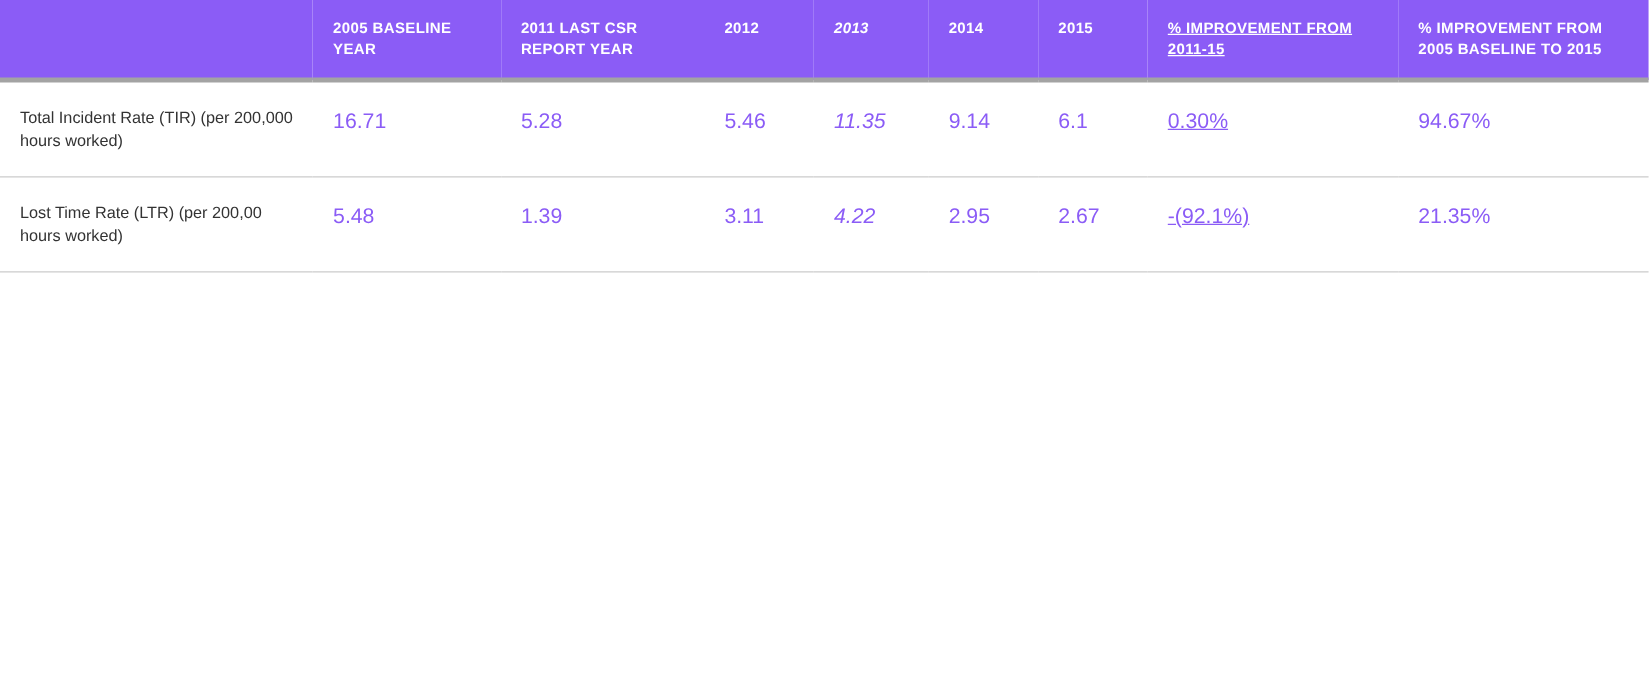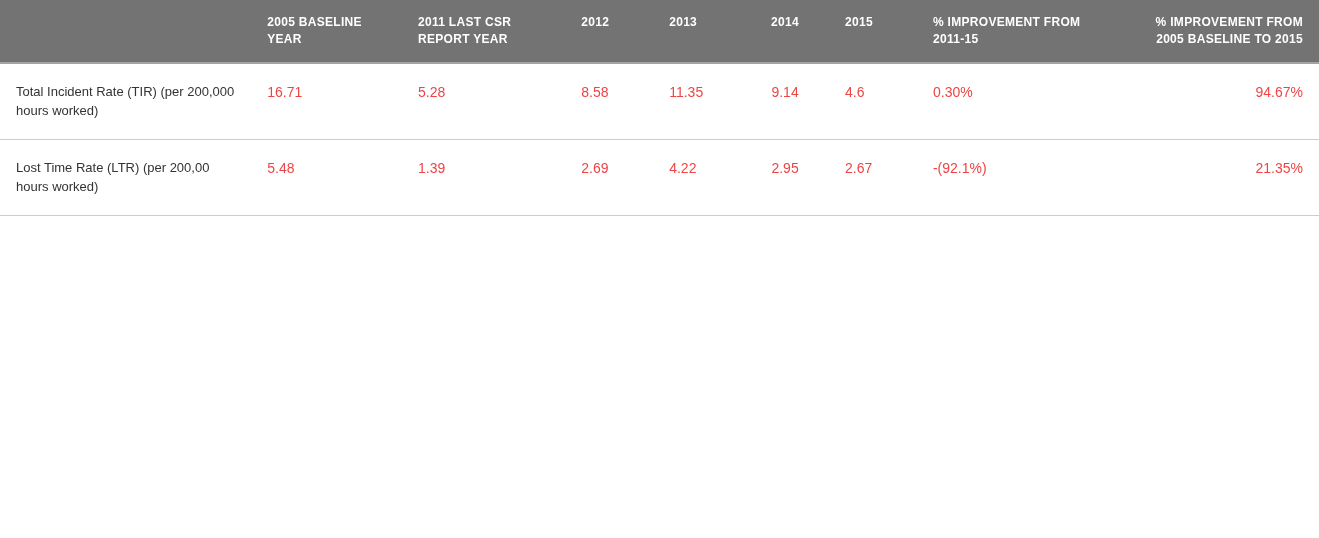--- a/index.html
+++ b/index.html
@@ -21,66 +21,66 @@
       width: 100%;
       border-collapse: collapse;
     }
 
     table {
       width: 100%;
       border-collapse: collapse;
     }
 
     thead tr {
-      background-color: #737373;
+      background-color: #8b5cf6;
       color: #ffffff;
     }
 
     thead th {
       padding: 14px 16px;
       text-align: left;
       font-weight: 700;
       font-size: 12px;
       text-transform: uppercase;
       vertical-align: top;
       letter-spacing: 0.3px;
       line-height: 1.4;
     }
 
     tbody tr {
       background-color: #ffffff;
       border-bottom: 1px solid #cccccc;
     }
 
     tbody tr:first-child {
-      border-top: 2px solid #a3a3a3;
+      border-top: 4px solid #a3a3a3;
     }
 
     tbody td {
       padding: 18px 16px;
       vertical-align: top;
-      font-size: 14px;
-      color: #ef4444;
+      font-size: 17px;
+      color: #8b5cf6;
       line-height: 1.5;
     }
 
     tbody td:first-child {
       font-size: 13px;
       color: #333333;
     }
 
     .col-metric { width: 200px; }
     .col-2005   { width: 120px; }
     .col-2011   { width: 130px; margin-top: 37px; }
     .col-2012   { width: 70px; }
-    .col-2013   { width: 70px; }
-    .col-2014   { width: 70px; text-align: center; }
+    .col-2013   { width: 70px; font-style: italic; }
+    .col-2014   { width: 70px; }
     .col-2015   { width: 70px; }
-    .col-improv1 { width: 160px; }
-    .col-improv2 { width: 160px; text-align: right; }
+    .col-improv1 { width: 160px; text-decoration: underline; }
+    .col-improv2 { width: 160px; }
   </style>
 </head>
 <body>
 
 <div class="table-container">
   <table>
     <thead>
       <tr>
         <th class="col-metric"></th>
         <th class="col-2005">2005 BASELINE YEAR</th>
@@ -91,32 +91,32 @@
         <th class="col-2015">2015</th>
         <th class="col-improv1">% IMPROVEMENT FROM 2011-15</th>
         <th class="col-improv2">% IMPROVEMENT FROM 2005 BASELINE TO 2015</th>
       </tr>
     </thead>
     <tbody>
       <tr>
         <td class="col-metric">Total Incident Rate (TIR) (per 200,000 hours worked)</td>
         <td class="col-2005">16.71</td>
         <td class="col-2011">5.28</td>
-        <td class="col-2012">8.58</td>
+        <td class="col-2012">5.46</td>
         <td class="col-2013">11.35</td>
         <td class="col-2014">9.14</td>
-        <td class="col-2015">4.6</td>
+        <td class="col-2015">6.1</td>
         <td class="col-improv1">0.30%</td>
         <td class="col-improv2">94.67%</td>
       </tr>
       <tr>
         <td class="col-metric">Lost Time Rate (LTR) (per 200,00 hours worked)</td>
         <td class="col-2005">5.48</td>
         <td class="col-2011">1.39</td>
-        <td class="col-2012">2.69</td>
+        <td class="col-2012">3.11</td>
         <td class="col-2013">4.22</td>
         <td class="col-2014">2.95</td>
         <td class="col-2015">2.67</td>
         <td class="col-improv1">-(92.1%)</td>
         <td class="col-improv2">21.35%</td>
       </tr>
     </tbody>
   </table>
 </div>
 

